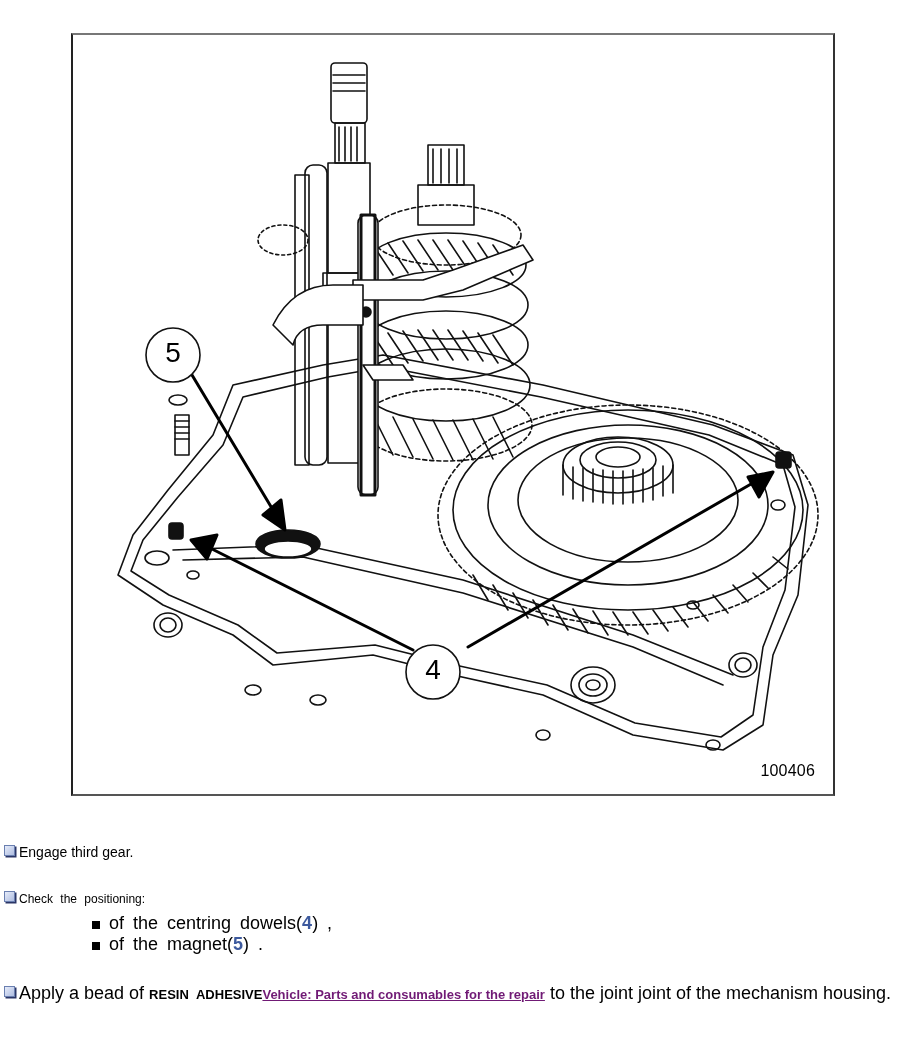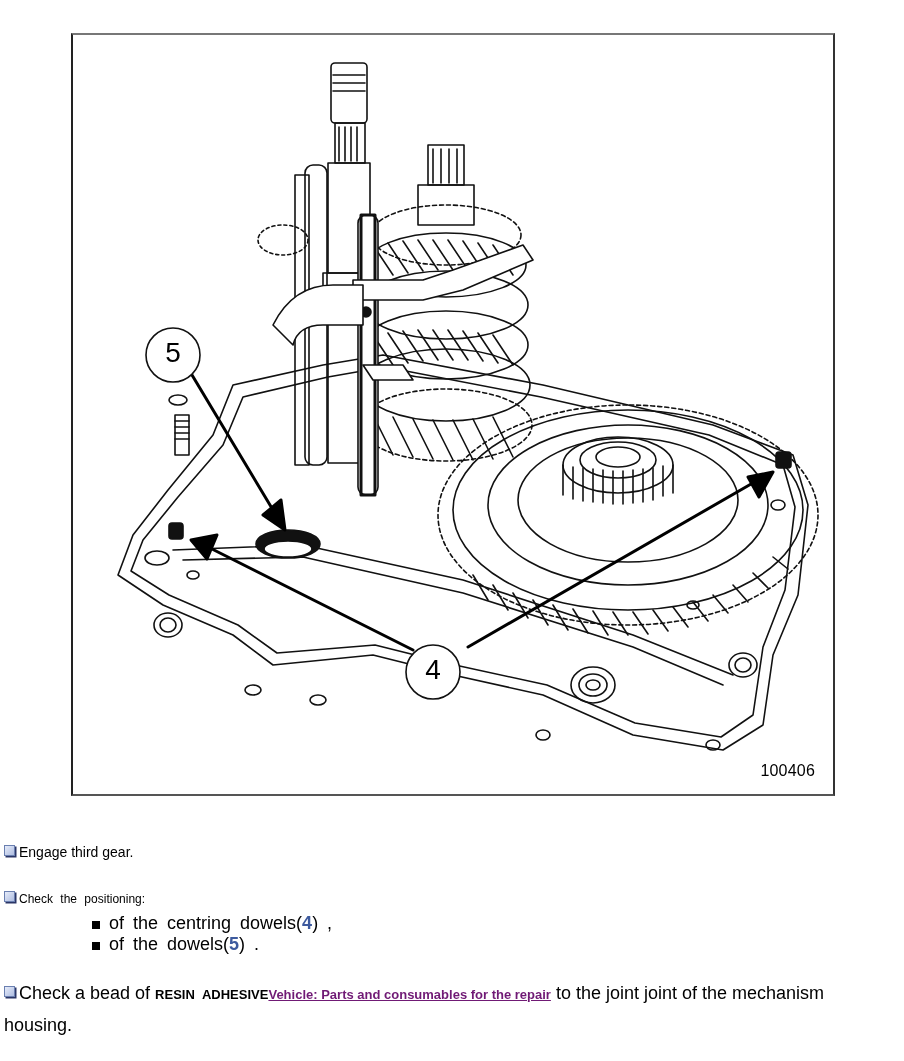--- a/index.html
+++ b/index.html
@@ -150,18 +150,18 @@
   <span class="bullet"></span><span>Engage third gear.</span>
 </div>
 
 <div class="step step2">
   <span class="bullet"></span><span>Check the positioning:</span>
 </div>
 <div class="sub sub1">
   <span class="sq"></span><span>of the centring dowels(</span><span class="ref">4</span><span>) ,</span>
 </div>
 <div class="sub sub2">
-  <span class="sq"></span><span>of the dowels(</span><span class="ref">5</span><span>) .</span>
+  <span class="sq"></span><span>of the magnet(</span><span class="ref">5</span><span>) .</span>
 </div>
 
 <div class="step3">
-  <span class="bullet"></span><span>Check a bead of </span><span class="caps">RESIN ADHESIVE</span><a class="link">Vehicle: Parts and consumables for the repair</a><span> to the joint joint of the mechanism housing.</span>
+  <span class="bullet"></span><span>Apply a bead of </span><span class="caps">RESIN ADHESIVE</span><a class="link">Vehicle: Parts and consumables for the repair</a><span> to the joint joint of the mechanism housing.</span>
 </div>
 
 </body></html>

